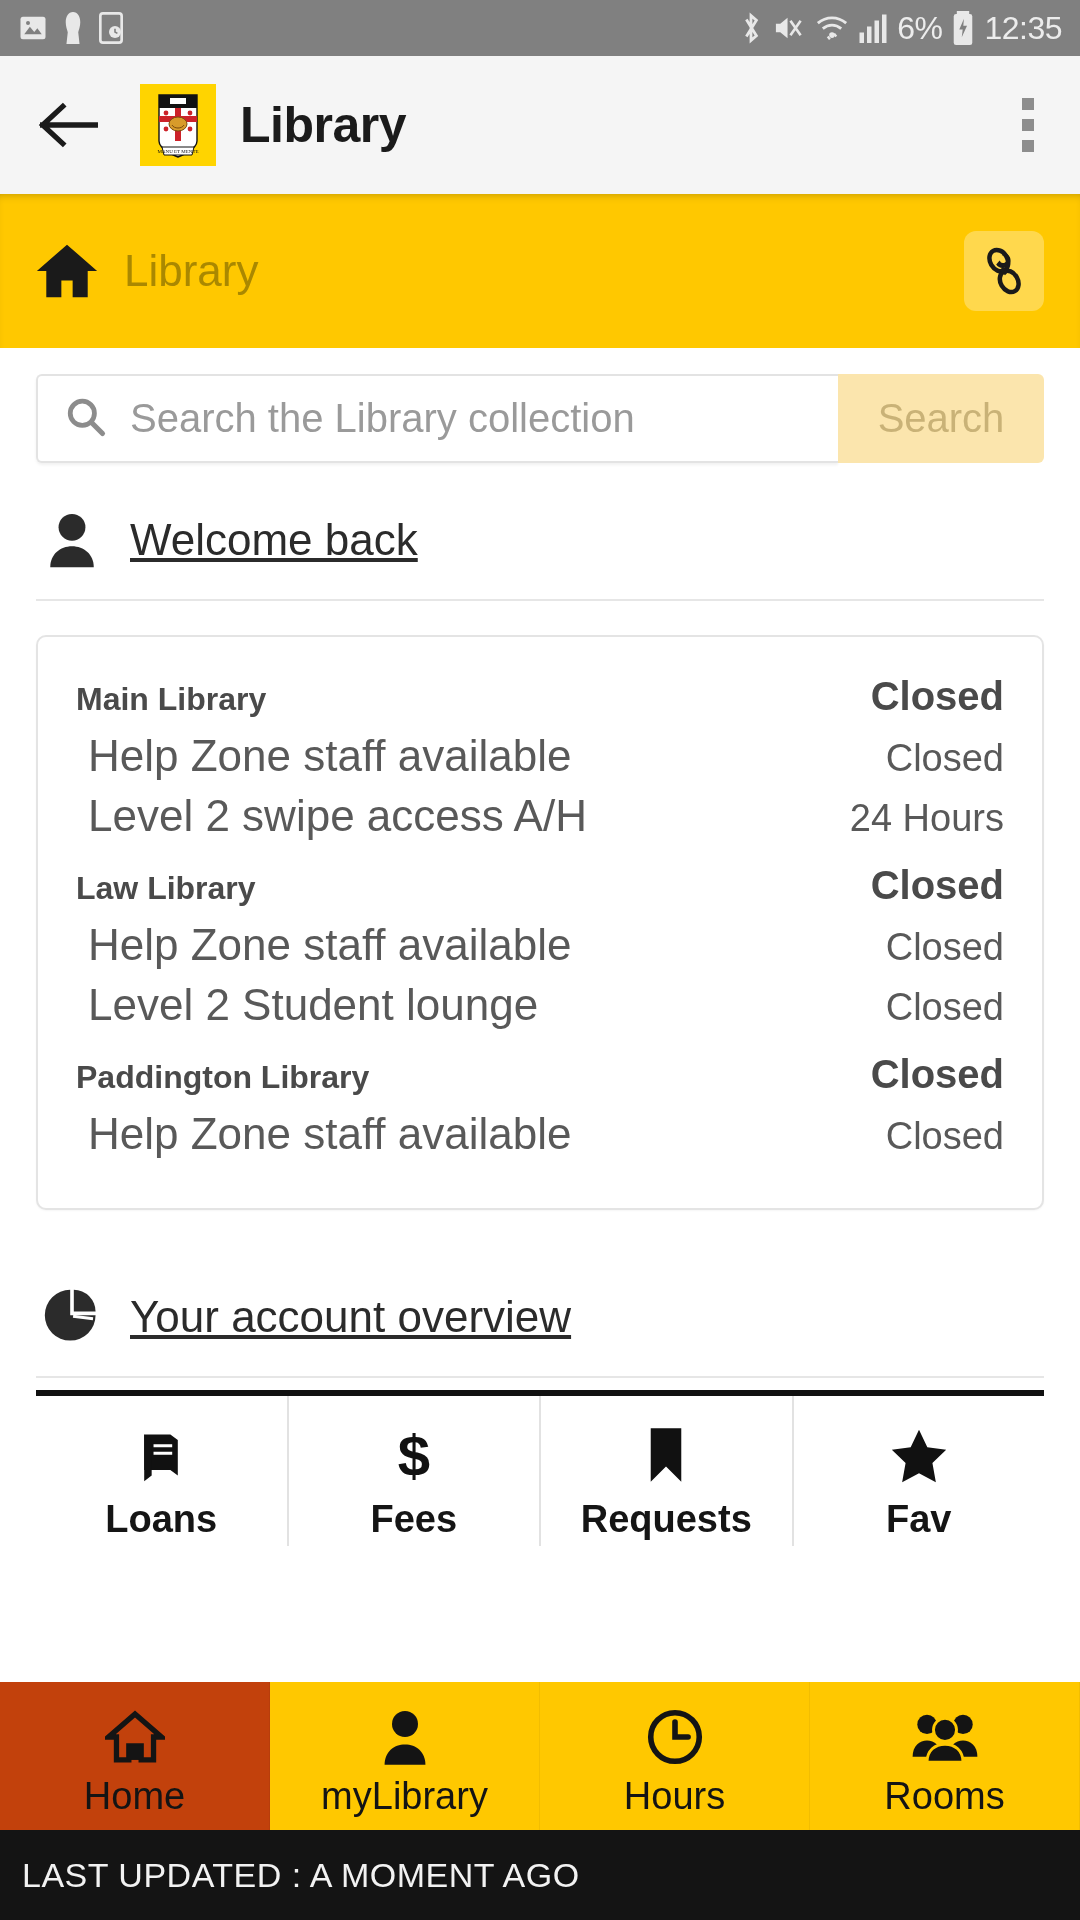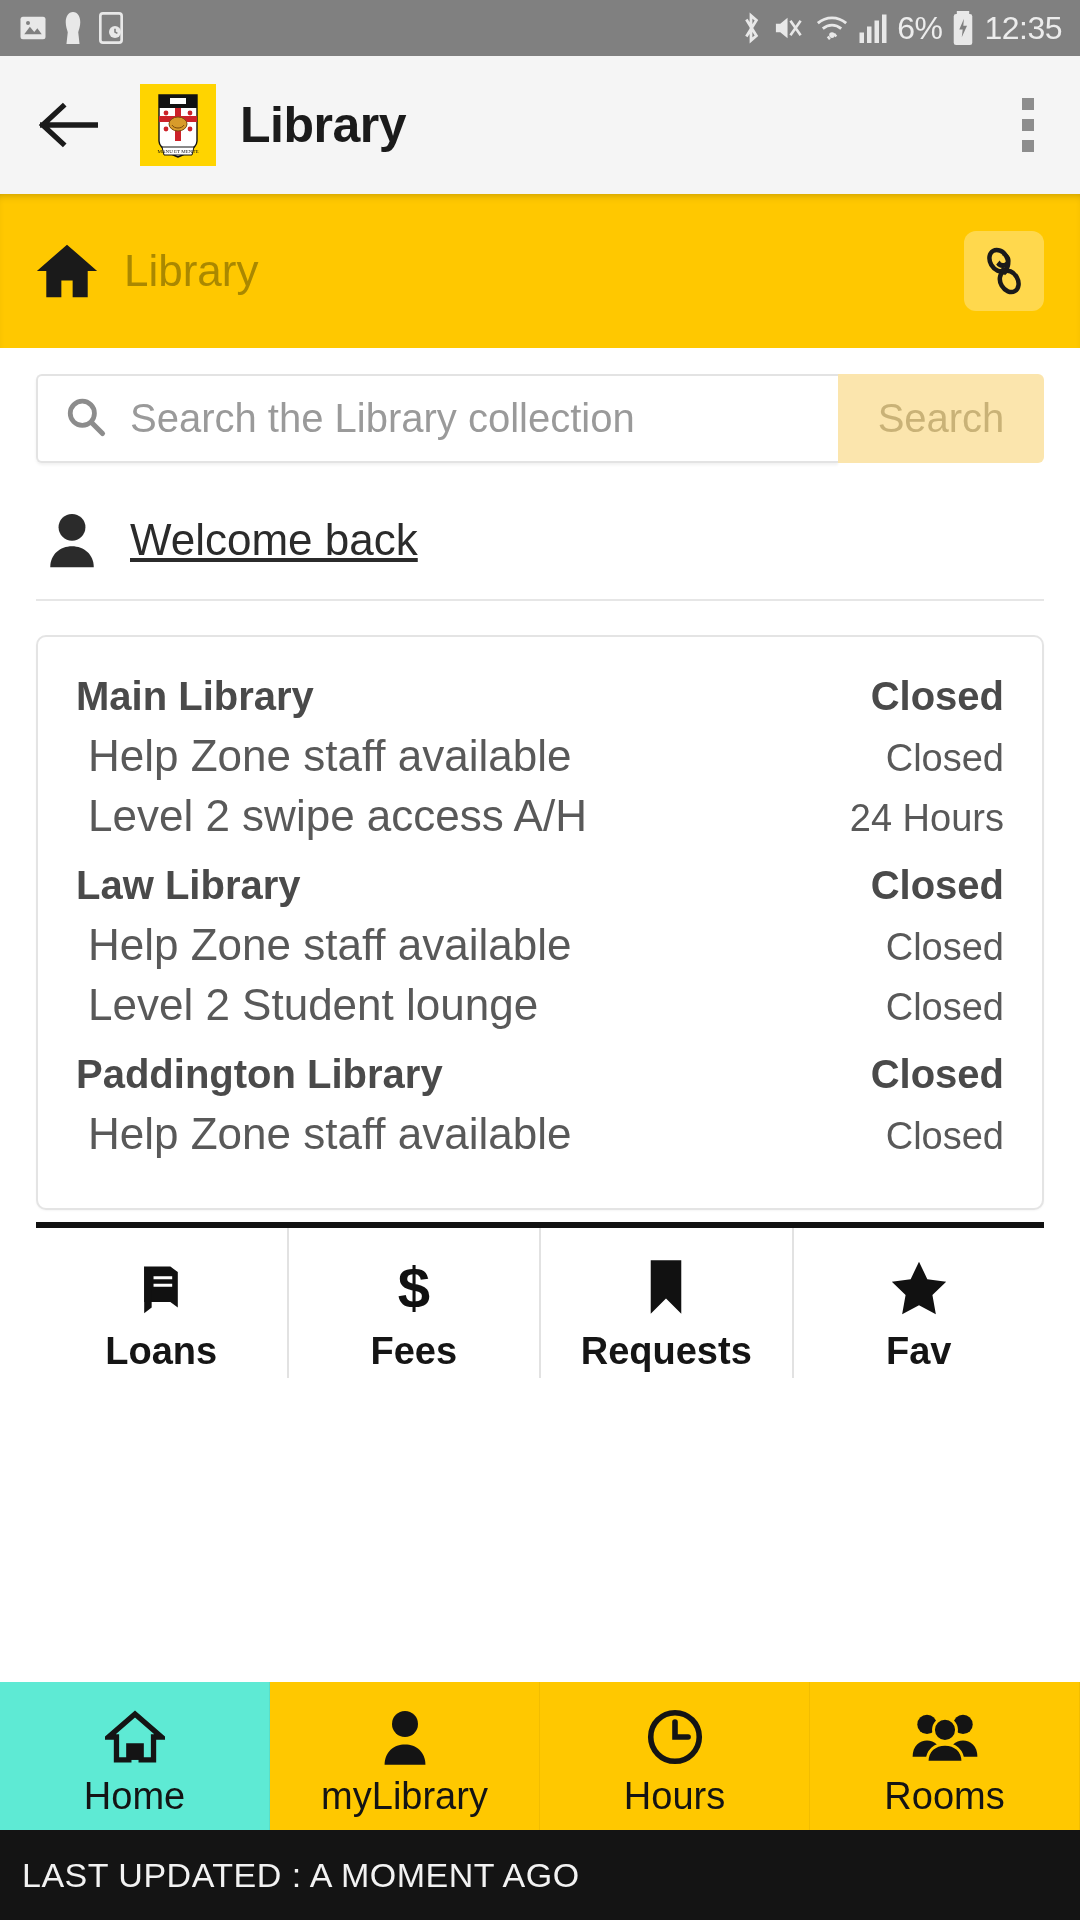--- a/index.html
+++ b/index.html
@@ -84,21 +84,21 @@
   .hours-card{
     margin-top:34px; border:2px solid #e4e4e4; border-radius:10px;
     padding:30px 38px 34px 38px; background:#fff;
     box-shadow:0 1px 2px rgba(0,0,0,.04);
   }
   .lib-block{ margin-bottom:10px; }
   .lib-row{
     display:flex; justify-content:space-between; align-items:baseline;
     padding:7px 0;
   }
-  .lib-name{ font-size:40px; font-weight:bold; color:#4a4a4a; }
+  .lib-name{ font-size:32px; font-weight:bold; color:#4a4a4a; }
   .lib-status{ font-size:40px; font-weight:bold; color:#4a4a4a; }
   .sub-row{ display:flex; justify-content:space-between; align-items:baseline; padding:5px 0 5px 12px; }
   .sub-label{ font-size:44px; color:#595959; font-weight:300; }
   .sub-value{ font-size:38px; color:#595959; font-weight:300; }
 
   
   .tiles-wrap{ margin-top:12px; border-top:6px solid #111; display:flex; }
   .tile{
     flex:1; background:#fff; border-right:2px solid #e2e2e2;
     display:flex; flex-direction:column; align-items:center;
@@ -110,21 +110,21 @@
 
   
   .bottom-nav{
     position:absolute; left:0; right:0; bottom:78px; height:160px; display:flex;
   }
   .nav-item{
     flex:1; background:#ffc800; display:flex; flex-direction:column;
     align-items:center; justify-content:center; gap:8px;
     border-right:1px solid rgba(0,0,0,.05);
   }
-  .nav-item.active{ background:#5eead4; }
+  .nav-item.active{ background:#c2410c; }
   .nav-label{ font-size:38px; color:#141414; font-weight:300; }
   .nav-ico{ height:60px; display:flex; align-items:center; justify-content:center; }
 
   
   .footer-bar{
     position:absolute; left:0; right:0; bottom:0; height:90px; background:#141414;
     display:flex; align-items:center; padding-left:22px;
   }
   .footer-text{ color:#f2f2f2; font-size:34px; letter-spacing:.5px; }
 </style>
@@ -309,20 +309,30 @@
         <span class="lib-status">Closed</span>
       </div>
       <div class="sub-row">
         <span class="sub-label">Help Zone staff available</span>
         <span class="sub-value">Closed</span>
       </div>
     </div>
 
   </div>
 
+  <div class="section-head" style="margin-top:48px;">
+    <span class="sh-ico">
+      <svg width="58" height="58" viewBox="0 0 32 32">
+          <path d="M15 1A14 14 0 1 0 29 15H15z" fill="#2b2b2b"></path>
+          <path d="M17 1v12h12A12 12 0 0 0 17 1z" fill="#2b2b2b"></path>
+          <path d="M16.6 15.6L27.6 17" stroke="#fff" stroke-width="1.6"></path>
+        </svg>
+    </span>
+    <span class="sh-text">Your account overview</span>
+  </div>
 
   <div class="tiles-wrap">
     <div class="tile">
       <span class="tile-ico">
         <svg width="56" height="56" viewBox="0 0 30 30">
             <path d="M6 4h14l4 3v19l-4-3H6z" fill="#111"></path>
             <path d="M6 4l4 3v19l-4 3z" fill="#111"></path>
             <path d="M11 10h10M11 14h10" stroke="#fff" stroke-width="1.6"></path>
           </svg>
       </span>

